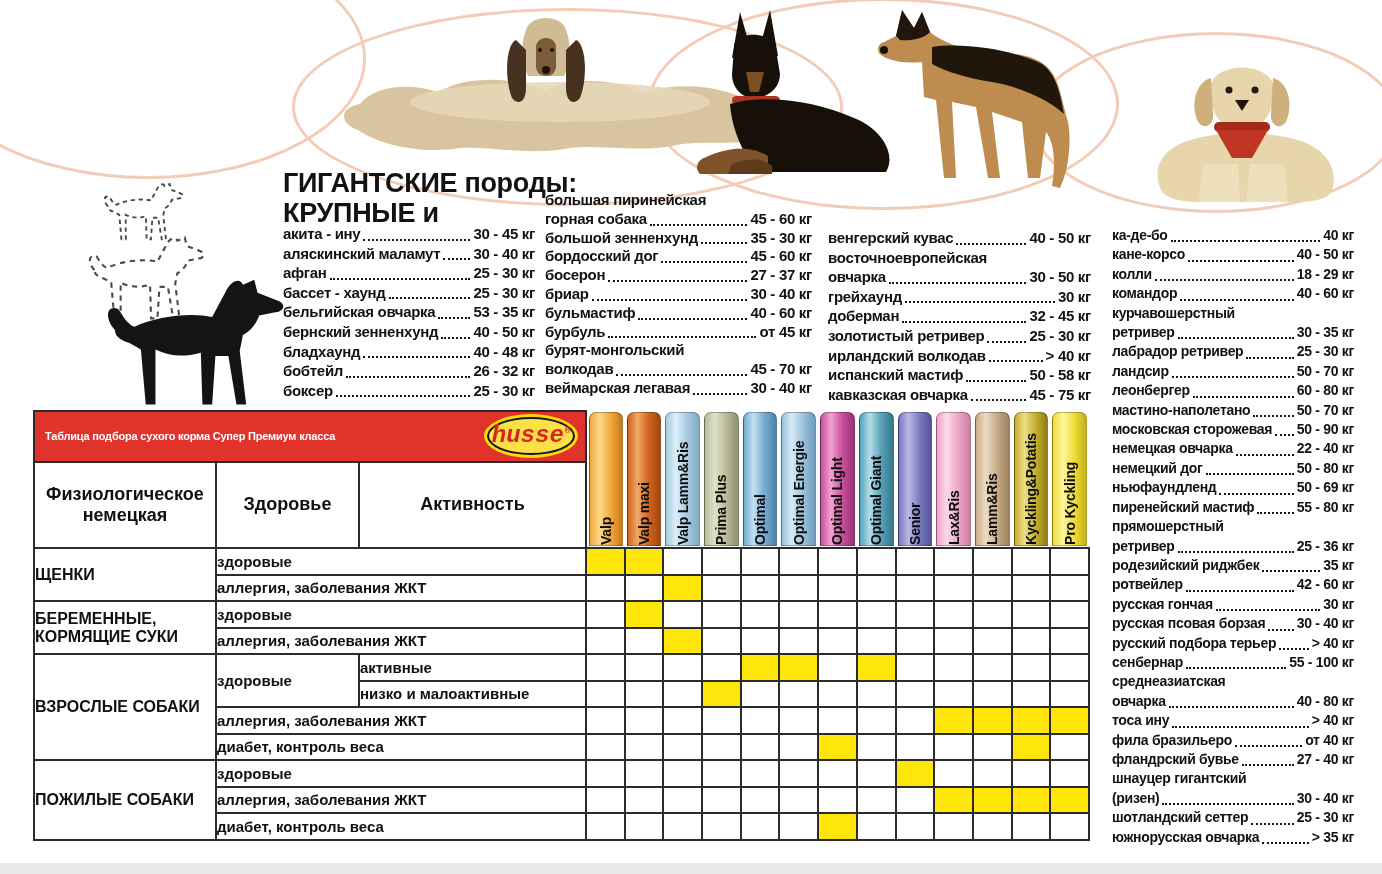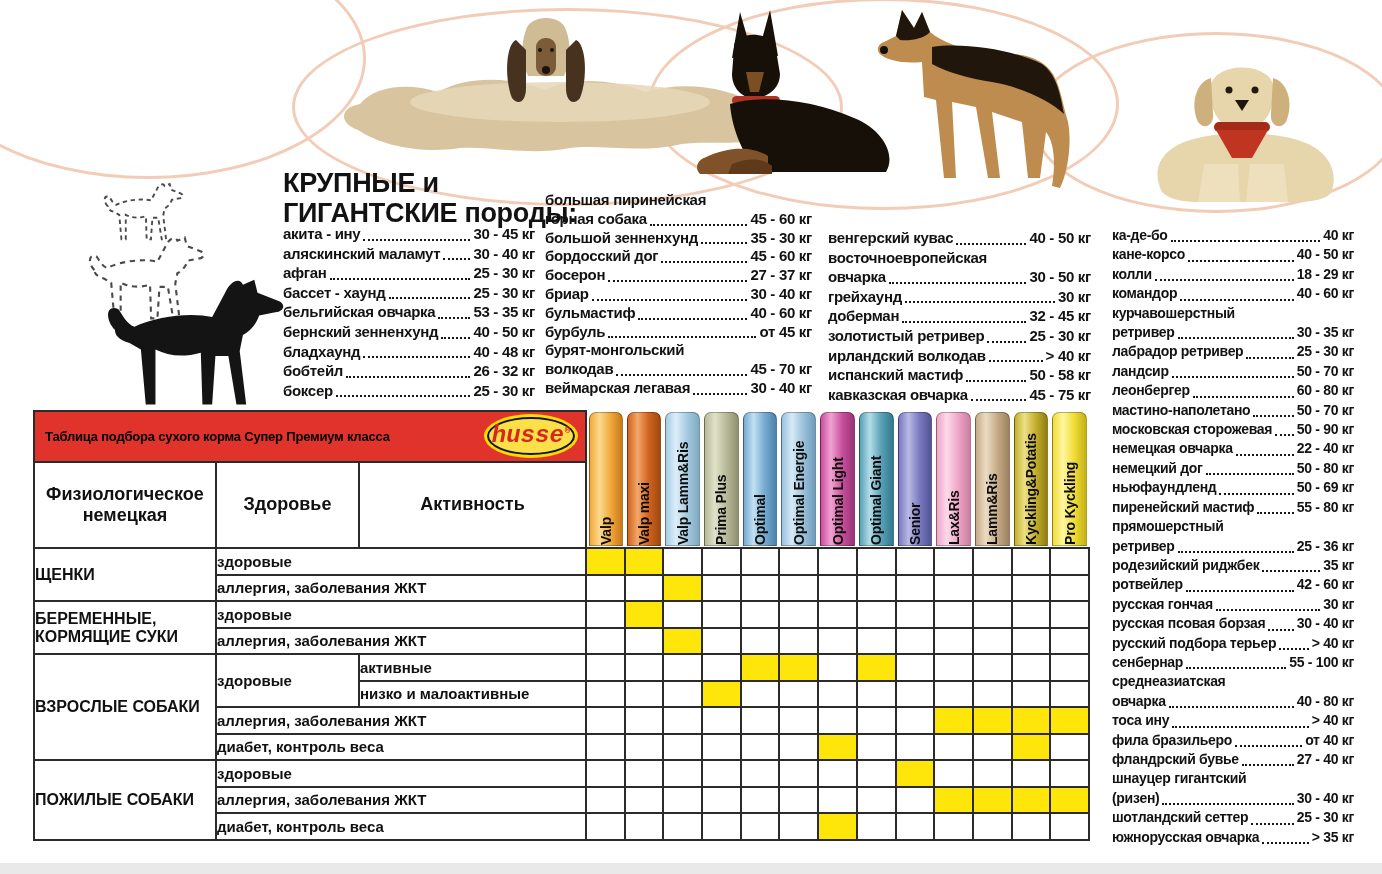--- a/index.html
+++ b/index.html
@@ -19,21 +19,21 @@
   .c1{left:283px;top:224px;width:252px;line-height:19.6px;}
   .c2{left:545px;top:191px;width:267px;line-height:18.8px;}
   .c3{left:828px;top:228px;width:263px;line-height:19.6px;}
   .c4{left:1112px;top:226px;width:242px;line-height:19.4px;font-size:14px;}
   
   .seltable{position:absolute;left:33px;top:410px;border-collapse:collapse;table-layout:fixed;
             width:1057px;}
   .seltable td,.seltable th{box-sizing:border-box;}
   td.banner{background:#e0332c;border:2px solid #2b2b2b;height:48px;padding:0 6px 0 10px;}
   .banner-inner{display:flex;align-items:center;justify-content:space-between;height:100%;}
-  .banner-text{color:#000000;font-weight:700;font-size:13px;letter-spacing:-0.2px;}
+  .banner-text{color:#ffffff;font-weight:700;font-size:11px;letter-spacing:-0.2px;}
   .husse-logo{background:#fde047;border:2px solid #0f172a;box-shadow:0 0 0 3px #ffd903;
               border-radius:50%;width:84px;height:34px;display:flex;align-items:center;
               justify-content:center;font-family:Liberation Mono, monospace;font-style:italic;
               font-weight:700;color:#d6271f;font-size:24px;line-height:1;flex:none;margin-right:4px;}
   .husse-logo sup{font-size:9px;font-style:normal;margin-left:1px;margin-top:-10px;}
   th.pillcell{border:none;background:#fff;padding:1px 2px;vertical-align:top;}
   .pill{height:132px;border-radius:7px 7px 0 0;border:1px solid rgba(0,0,0,.28);
         display:flex;align-items:center;justify-content:center;}
   .pill span{writing-mode:vertical-rl;transform:rotate(180deg);white-space:nowrap;
              font-weight:700;font-size:14px;color:#0c0c0c;letter-spacing:-0.2px;
@@ -105,22 +105,22 @@
     <path fill="#cdb07c" d="M71 26 C56 30 50 52 58 70 C64 78 74 74 73 62 Z"></path>
     <path fill="#cdb07c" d="M133 26 C148 30 154 52 146 70 C140 78 130 74 131 62 Z"></path>
     <circle cx="89" cy="38" r="3.5" fill="#241a10"></circle>
     <circle cx="115" cy="38" r="3.5" fill="#241a10"></circle>
     <path fill="#1e150d" d="M95 48 L109 48 L102 59 Z"></path>
     <rect x="74" y="70" width="56" height="10" rx="5" fill="#a52a18"></rect>
     <path fill="#bf3522" d="M76 78 L128 78 L112 106 L92 106 Z"></path>
   </svg>
 
   <div class="heading">
+    <div>ГИГАНТСКИЕ породы:</div>
     <div>КРУПНЫЕ и</div>
-    <div>ГИГАНТСКИЕ породы:</div>
   </div>
 
   <div class="bcol c1">
       <div class="brow">
         <span class="bn">акита - ину</span>
         <span class="dots"></span>
         <span class="bw">30 - 45 кг</span>
       </div>
       <div class="brow">
         <span class="bn">аляскинский маламут</span>

